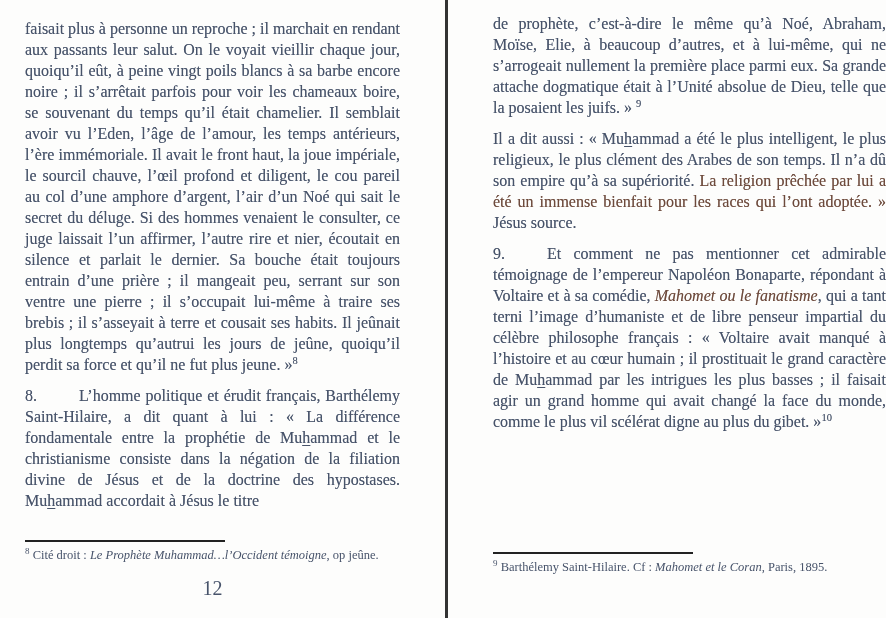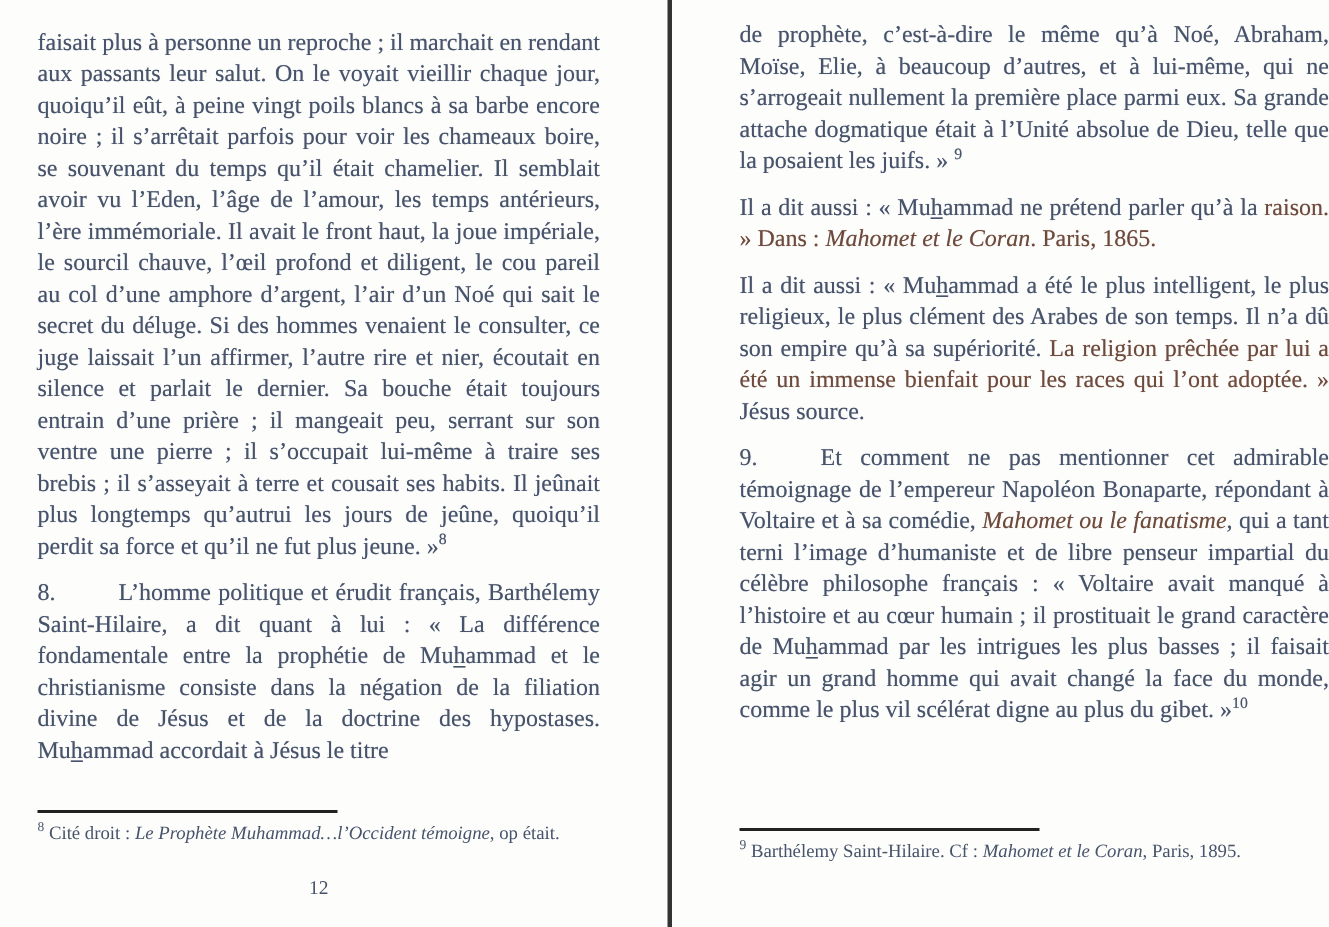--- a/index.html
+++ b/index.html
@@ -54,51 +54,50 @@
     width: 200px;
     border-top: 2px solid #222;
     margin-bottom: 5px;
   }
   .footnote { margin: 0; }
   .footnote sup { font-size: 9px; }
   .pagenum {
     position: absolute;
     bottom: 7px;
     text-align: center;
-    font-size: 13px;
+    font-size: 20px;
     color: var(--ink, #47536a);
   }
   .page-left  .pagenum { left: 25px; right: 43px; }
   .page-right .pagenum { left: 45px; right: 8px; }
 </style>
 </head>
 <body>
 
 <div class="spread">
 
   <div class="page page-left">
     <div class="page-body">
         <p class="para"><span>faisait plus à personne un reproche ; il marchait en rendant aux passants leur salut. On le voyait vieillir chaque jour, quoiqu’il eût, à peine vingt poils blancs à sa barbe encore noire ; il s’arrêtait parfois pour voir les chameaux boire, se souvenant du temps qu’il était chamelier. Il semblait avoir vu l’Eden, l’âge de l’amour, les temps antérieurs, l’ère immémoriale. Il avait le front haut, la joue impériale, le sourcil chauve, l’œil profond et diligent, le cou pareil au col d’une amphore d’argent, l’air d’un Noé qui sait le secret du déluge. Si des hommes venaient le consulter, ce juge laissait l’un affirmer, l’autre rire et nier, écoutait en silence et parlait le dernier. Sa bouche était toujours entrain d’une prière ; il mangeait peu, serrant sur son ventre une pierre ; il s’occupait lui-même à traire ses brebis ; il s’asseyait à terre et cousait ses habits. Il jeûnait plus longtemps qu’autrui les jours de jeûne, quoiqu’il perdit sa force et qu’il ne fut plus jeune. »</span><sup>8</sup></p>
         <p class="para"><span class="num">8.</span><span>L’homme politique et érudit français, Barthélemy Saint-Hilaire, a dit quant à lui : « La différence fondamentale entre la prophétie de Mu</span><span class="un">h</span><span>ammad et le christianisme consiste dans la négation de la filiation divine de Jésus et de la doctrine des hypostases. Mu</span><span class="un">h</span><span>ammad accordait à Jésus le titre</span></p>
       </div>
     <div class="footblock">
       <div class="rule"></div>
       <div>
-          <div class="footnote"><sup>8</sup><span> Cité droit : </span><span class="it">Le Prophète Muhammad…l’Occident témoigne</span><span>, op était.</span></div>
+          <div class="footnote"><sup>8</sup><span> Cité droit : </span><span class="it">Le Prophète Muhammad…l’Occident témoigne</span><span>, op jeûne.</span></div>
         </div>
     </div>
     <div class="pagenum">12</div>
   </div>
 
   <div class="divider"></div>
 
   <div class="page page-right">
     <div class="page-body">
         <p class="para"><span>de prophète, c’est-à-dire le même qu’à Noé, Abraham, Moïse, Elie, à beaucoup d’autres, et à lui-même, qui ne s’arrogeait nullement la première place parmi eux. Sa grande attache dogmatique était à l’Unité absolue de Dieu, telle que la posaient les juifs.  » </span><sup>9</sup></p>
-        <p class="para"><span>Il a dit aussi : «  Mu</span><span class="un">h</span><span>ammad ne prétend parler qu’à la </span><span class="red">raison. » Dans : </span><span class="it red">Mahomet et le Coran</span><span class="red">. Paris, 1865.</span></p>
         <p class="para"><span>Il a dit aussi : « Mu</span><span class="un">h</span><span>ammad a été le plus intelligent, le plus religieux, le plus clément des Arabes de son temps. Il n’a dû son empire qu’à sa supériorité. </span><span class="red">La religion prêchée par lui a été un immense bienfait pour les races qui l’ont adoptée. »</span><span> Jésus source.</span></p>
         <p class="para"><span class="num">9.</span><span>Et comment ne pas mentionner cet admirable témoignage de l’empereur Napoléon Bonaparte, répondant à Voltaire et à sa comédie, </span><span class="it red">Mahomet ou le fanatisme</span><span>, qui a tant terni l’image d’humaniste et de libre penseur impartial du célèbre philosophe français : « Voltaire avait manqué à l’histoire et au cœur humain ; il prostituait le grand caractère de Mu</span><span class="un">h</span><span>ammad par les intrigues les plus basses ; il faisait agir un grand homme qui avait changé la face du monde, comme le plus vil scélérat digne au plus du gibet. »</span><sup>10</sup></p>
       </div>
     <div class="footblock">
       <div class="rule"></div>
       <div>
           <div class="footnote"><sup>9</sup><span> Barthélemy Saint-Hilaire. Cf : </span><span class="it">Mahomet et le Coran</span><span>, Paris, 1895.</span></div>
         </div>
     </div>
   </div>

